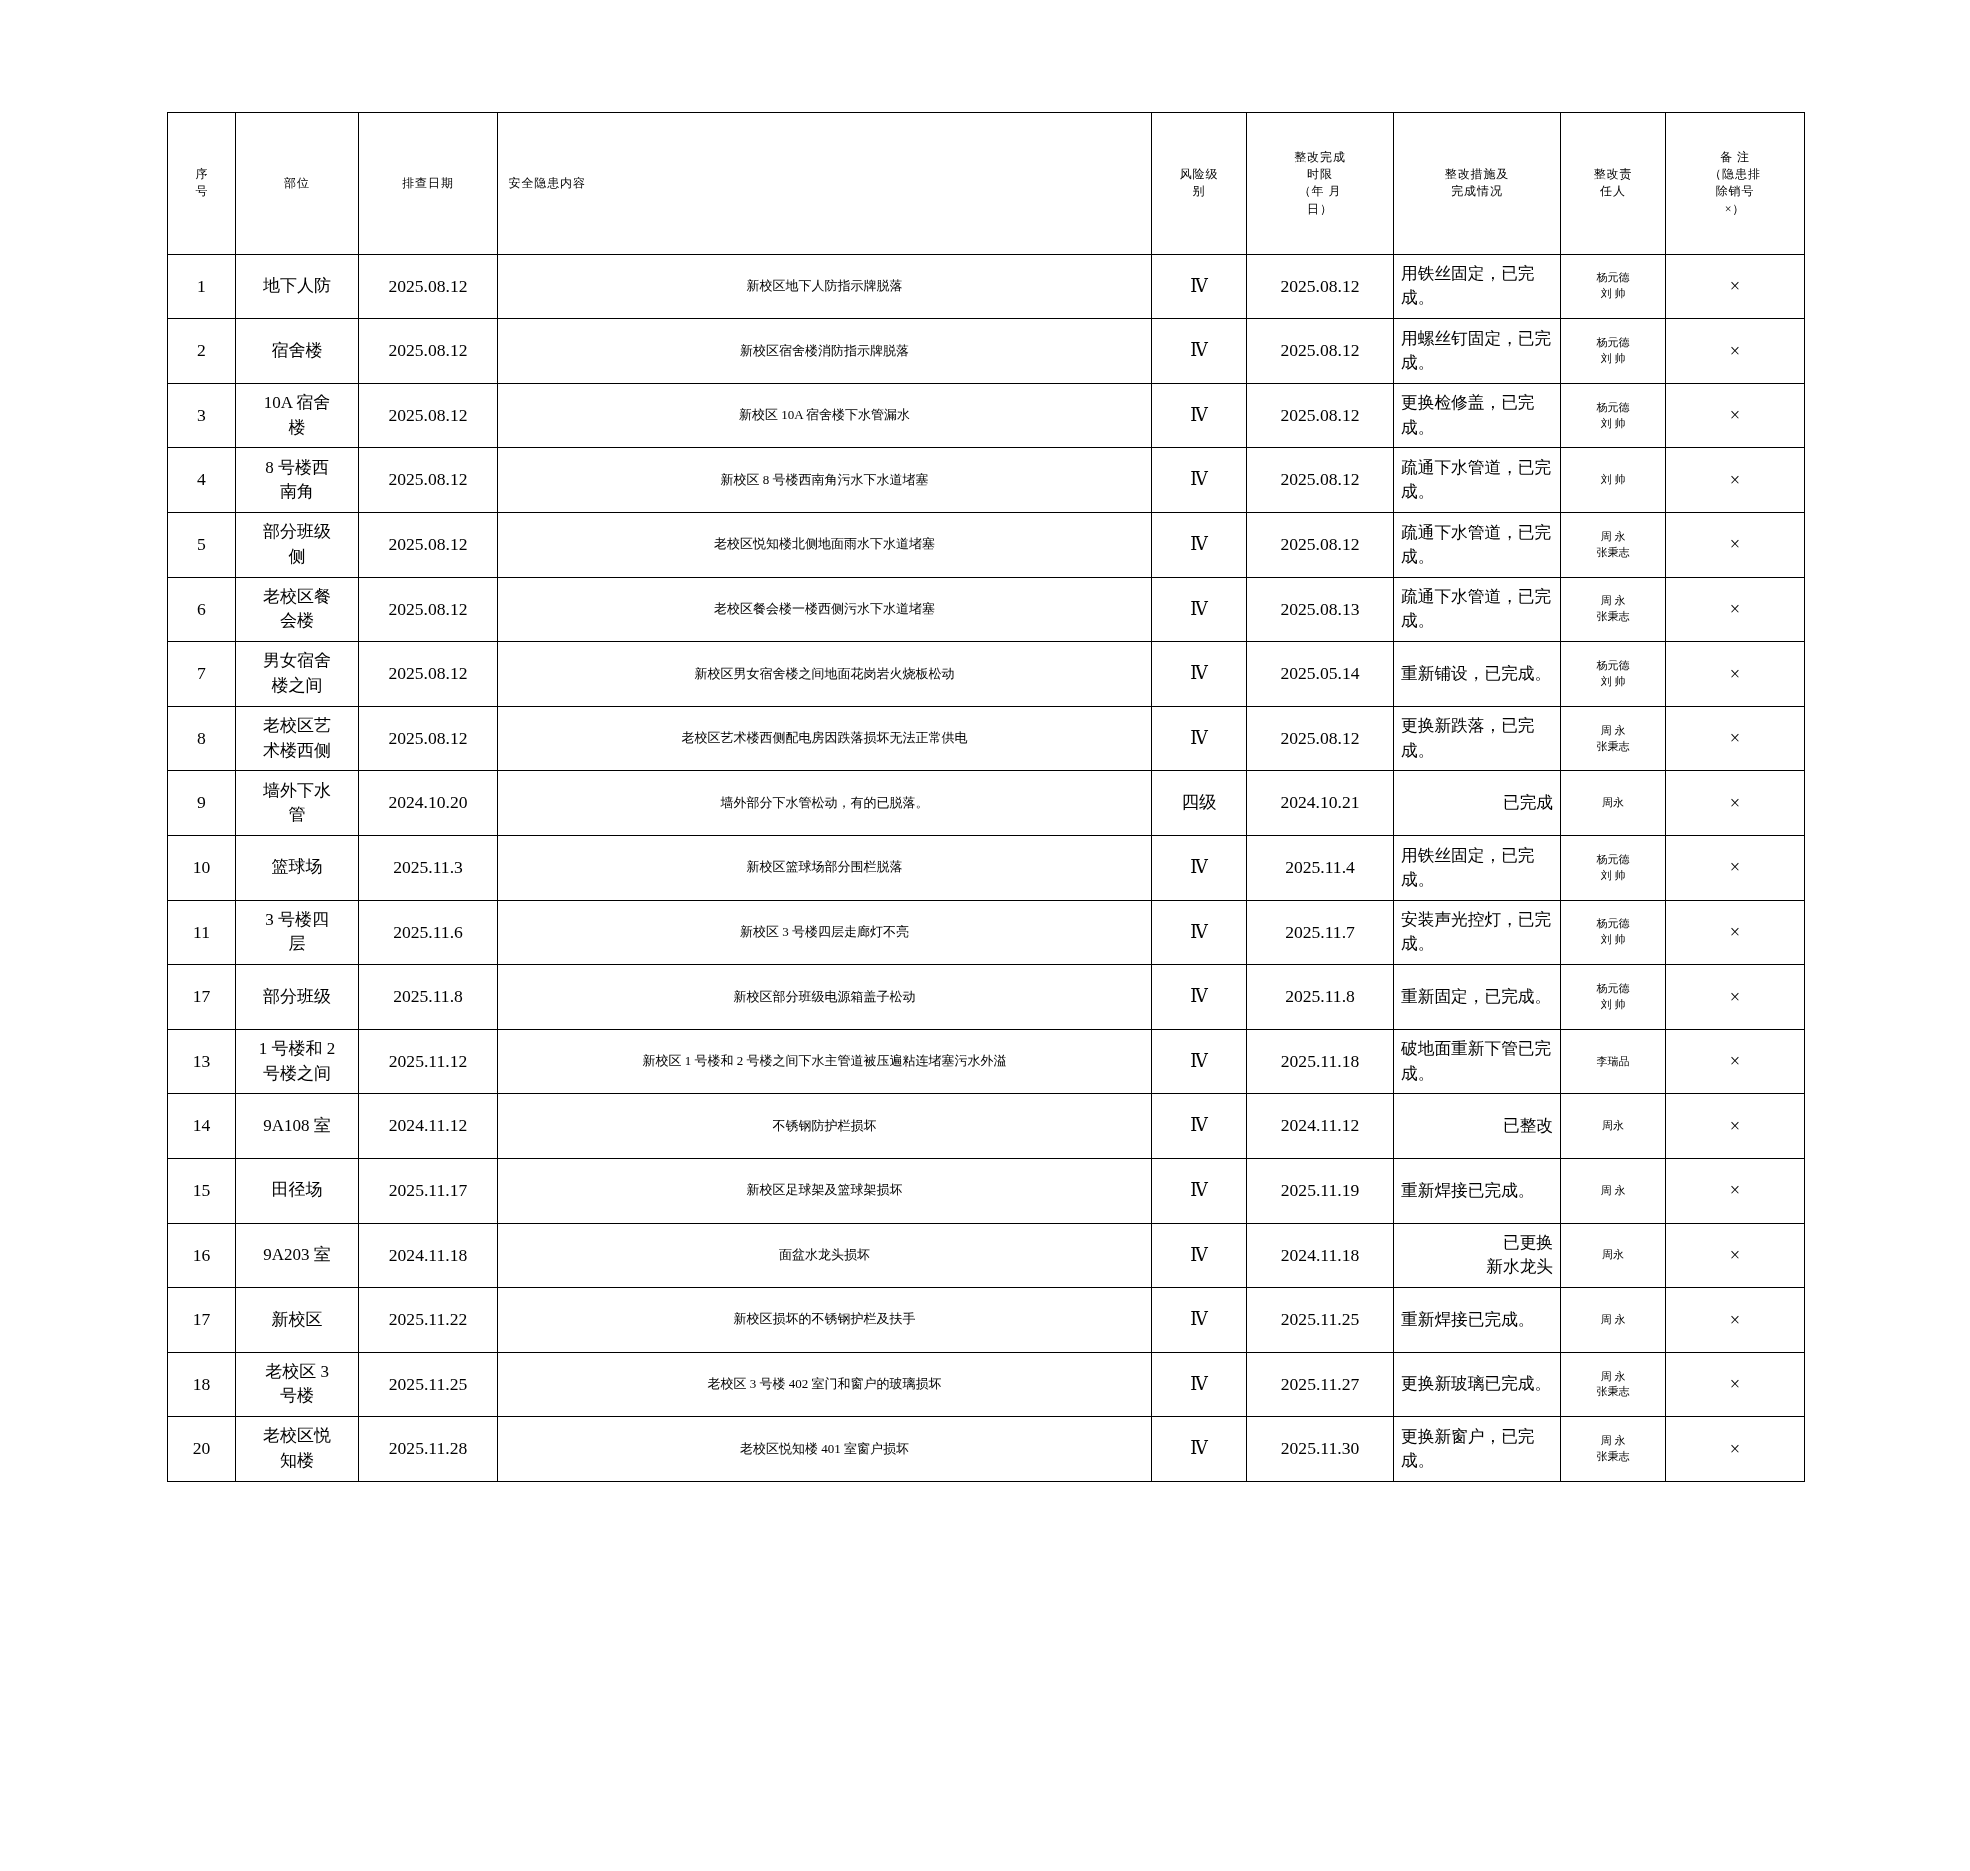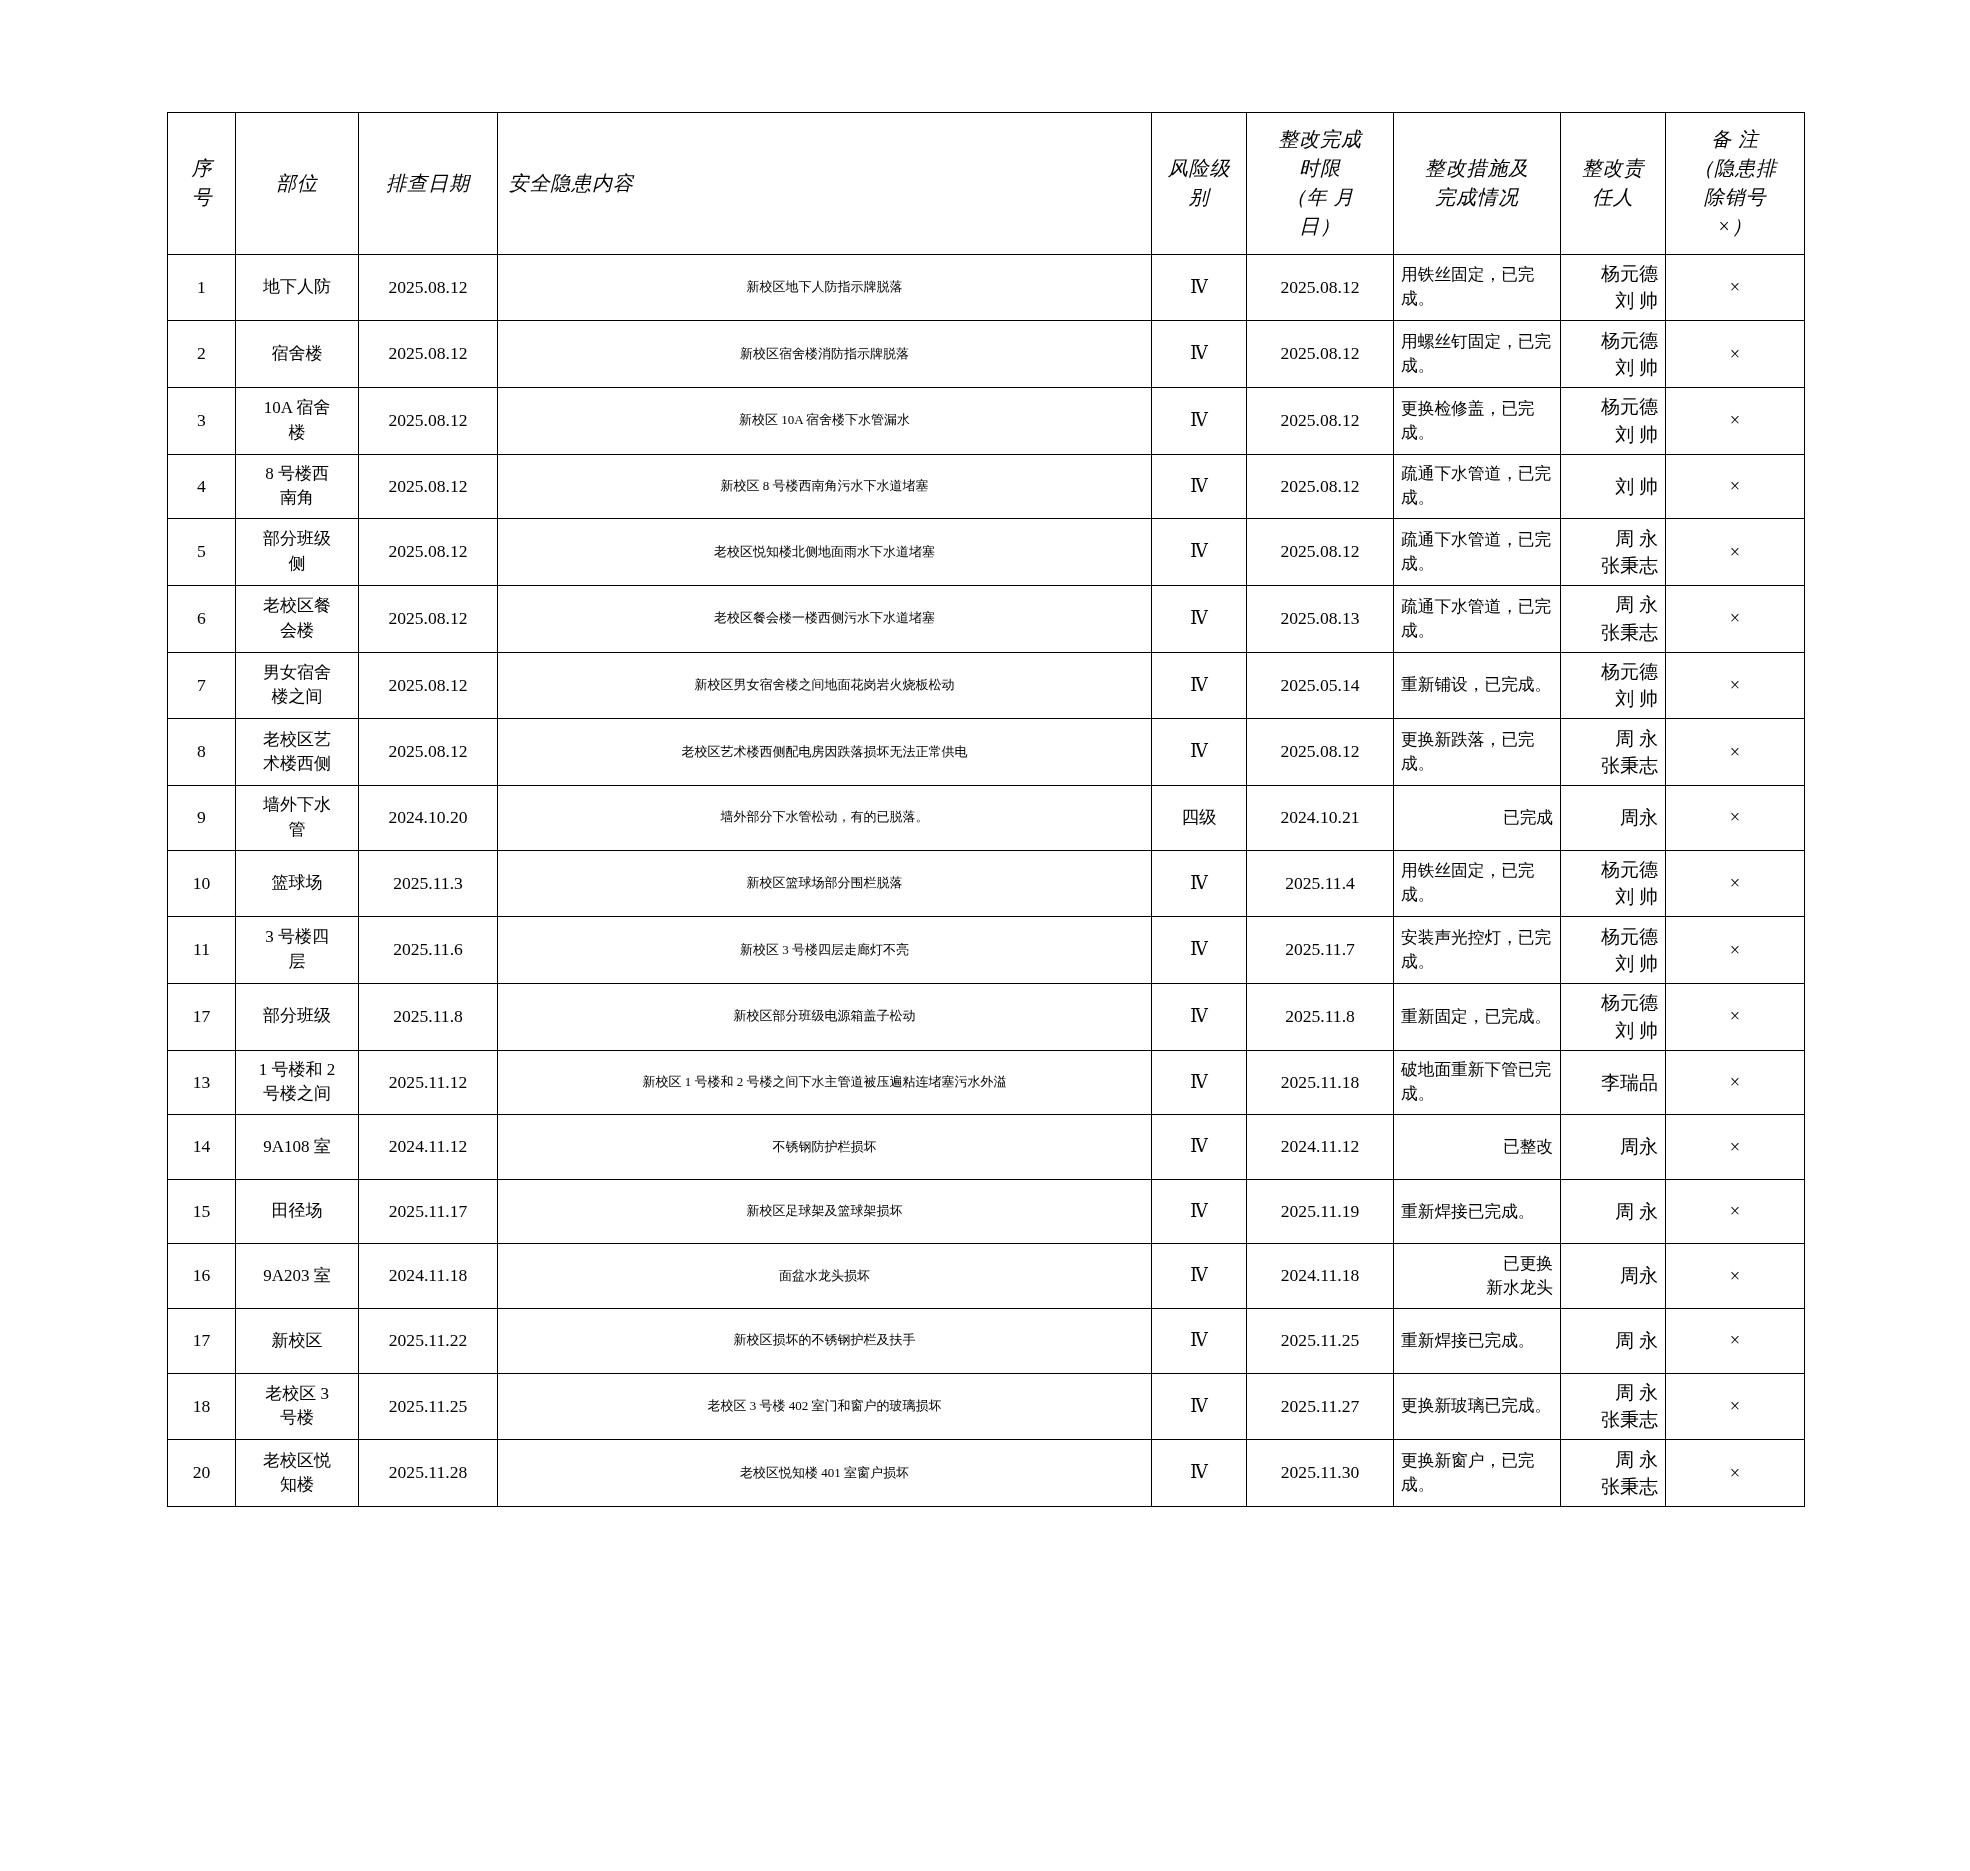--- a/index.html
+++ b/index.html
@@ -41,35 +41,34 @@
   col.c-risk     { width: 95px; }
   col.c-deadline { width: 147px; }
   col.c-measure  { width: 167px; }
   col.c-person   { width: 105px; }
   col.c-remark   { width: 139px; }
 
   thead td {
     text-align: center;
     vertical-align: middle;
     height: 130px;
-    font-size: 20px;
+    font-size: 12px;
     letter-spacing: 0.9px;
-    font-style: italic;
   }
   .hdr-seq { letter-spacing: 0; }
   .row-body td { height: 53px; }
   .col-seq { text-align: center; }
   .col-loc { text-align: center; font-size: 17px; }
   .col-date { text-align: center; font-size: 17.6px; }
   .col-content { text-align: center; font-size: 13px; padding-left: 10.5px; }
   .col-risk { text-align: center; font-size: 17.6px; }
   .col-deadline { text-align: center; font-size: 17.6px; }
   .col-measure { text-align: left; font-size: 16.7px; padding-left: 8.8px; }
   .col-measure.ctr { text-align: right; }
-  .col-person { text-align: right; font-size: 19px; }
+  .col-person { text-align: center; font-size: 11px; }
   .col-remark { text-align: center; font-size: 18.4px; }
   .nowrapish { white-space: pre-line; }
 </style>
 </head>
 <body>
 
 <div class="page">
   <table class="hazard-table">
     <colgroup>
       <col class="c-seq">

